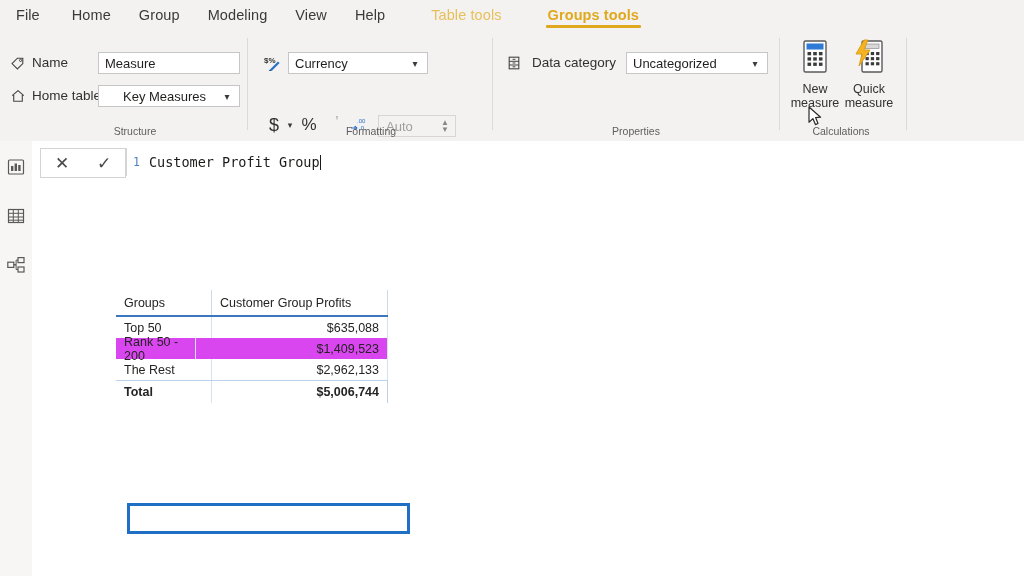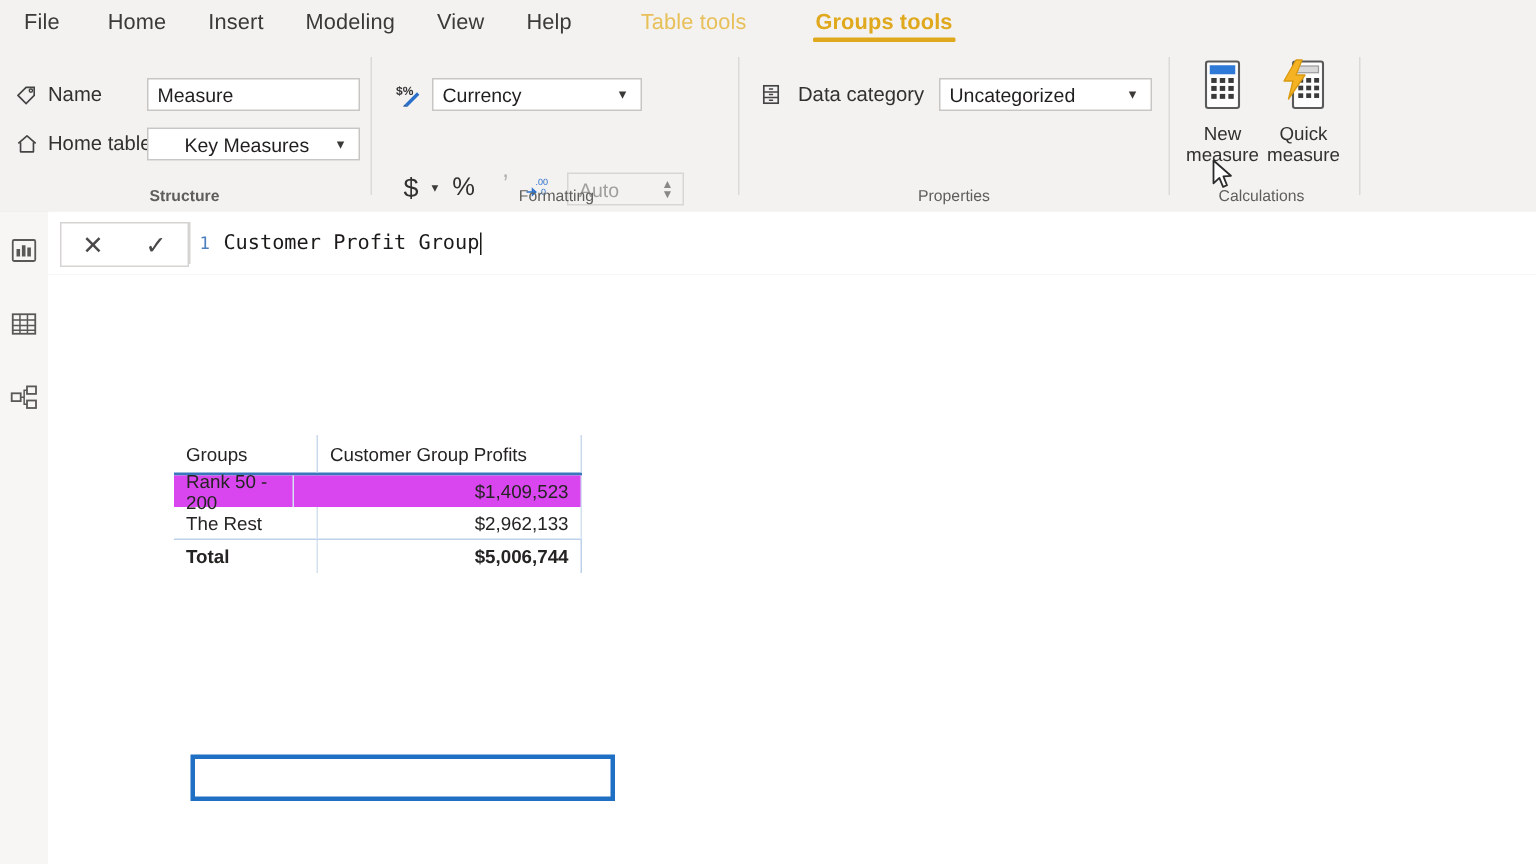--- a/index.html
+++ b/index.html
@@ -223,21 +223,21 @@
 <div id="app">
 
   <div class="tabstrip">
     <div class="tab file">
         <span>File</span>
       </div>
     <div class="tab">
         <span>Home</span>
       </div>
     <div class="tab">
-        <span>Insert</span>
+        <span>Group</span>
       </div>
     <div class="tab">
         <span>Modeling</span>
       </div>
     <div class="tab">
         <span>View</span>
       </div>
     <div class="tab">
         <span>Help</span>
       </div>
@@ -272,21 +272,21 @@
           </svg>
       </span>
       <span class="fieldlabel">Home table</span>
     </div>
     <div class="ctl" style="position:absolute; left:98px; top:55px; width:142px;padding-left:24px;">
       <span class="val">Key Measures</span>
       <span class="chev">▾</span>
     </div>
 
     <div class="grp-sep" style="left:247px;"></div>
-    <div class="grp-label" style="left:123px;font-weight:bold;">Structure</div>
+    <div class="grp-label" style="left:135px;">Structure</div>
 
     <span class="fmtbtn" style="left:262px; top:22px; width:24px; height:22px;">
       <svg width="20" height="18" viewBox="0 0 20 18">
           <text x="0" y="9" font-size="8" font-family="Liberation Sans, sans-serif" font-weight="bold" fill="#333">$%</text>
           <path d="M6 15.5 14 7.5l1.6 1.6-8 8z" fill="#2a6fc9"></path>
           <path d="M4.6 17 6 15.5l1.6 1.6z" fill="#184f93"></path>
         </svg>
     </span>
     <div class="ctl" style="position:absolute; left:288px; top:22px; width:140px;">
       <span class="val">Currency</span>
@@ -432,20 +432,24 @@
   </div>
 
   <div class="canvas">
 
     <div class="tablevis">
       <div class="tv-head">
         <div class="c1">Groups</div>
         <div class="c2">Customer Group Profits</div>
       </div>
 
+      <div class="tv-row">
+        <div class="c1">Top 50</div>
+        <div class="c2">$635,088</div>
+      </div>
 
       <div class="tv-row band">
         <div class="c1">Rank 50 - 200</div>
         <div class="c2">$1,409,523</div>
       </div>
 
       <div class="tv-row">
         <div class="c1">The Rest</div>
         <div class="c2">$2,962,133</div>
       </div>

